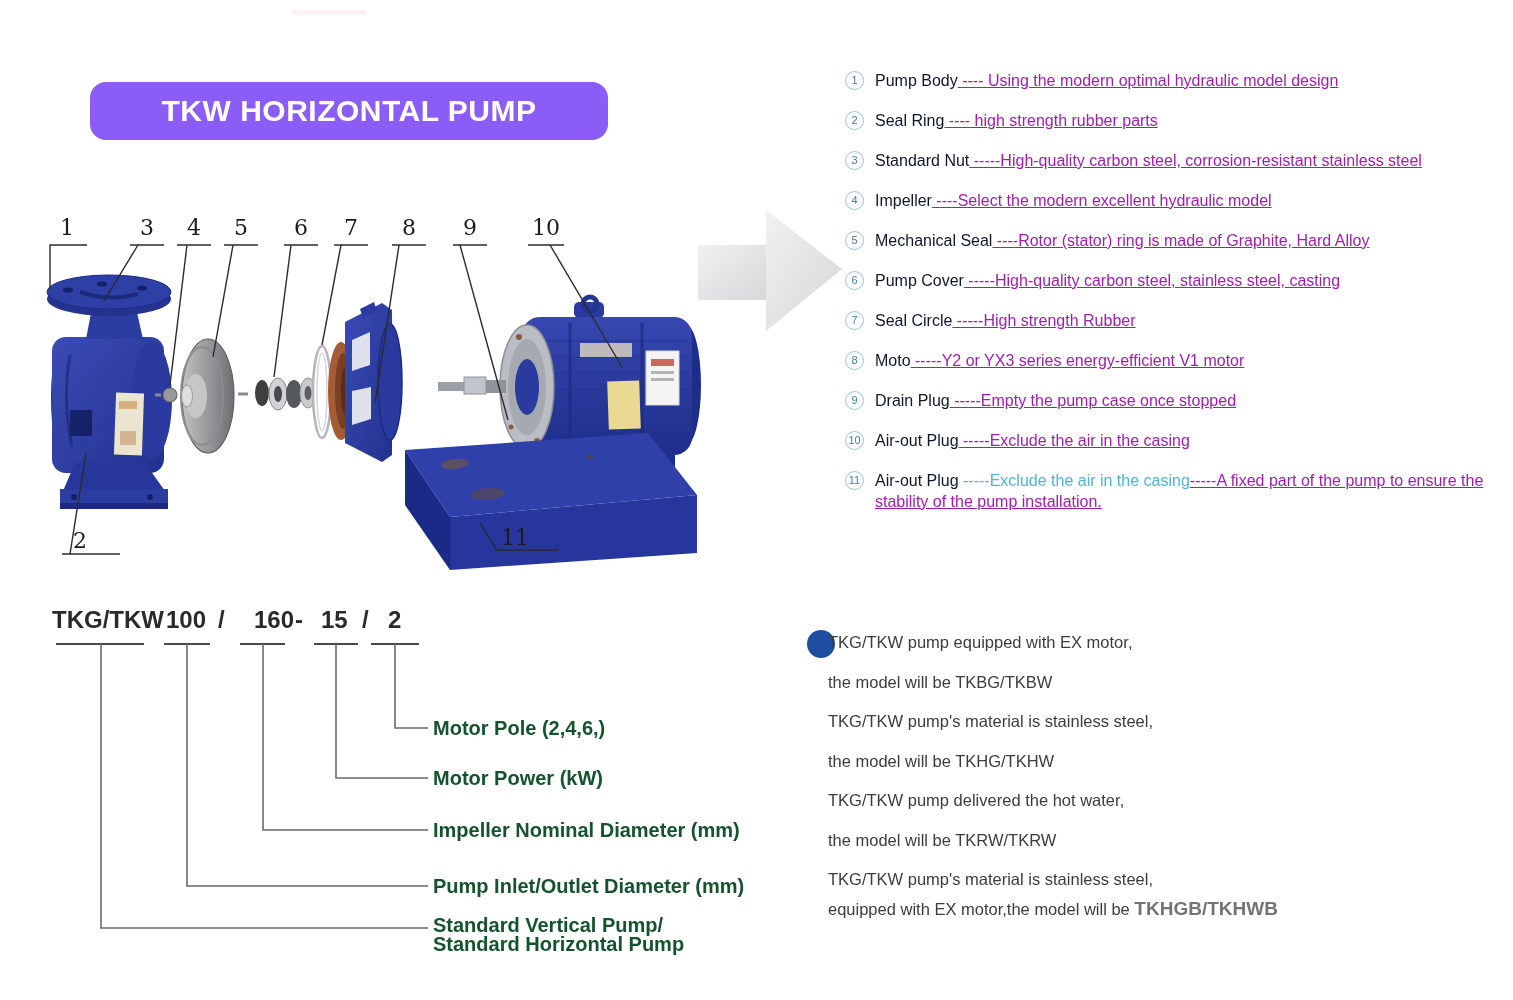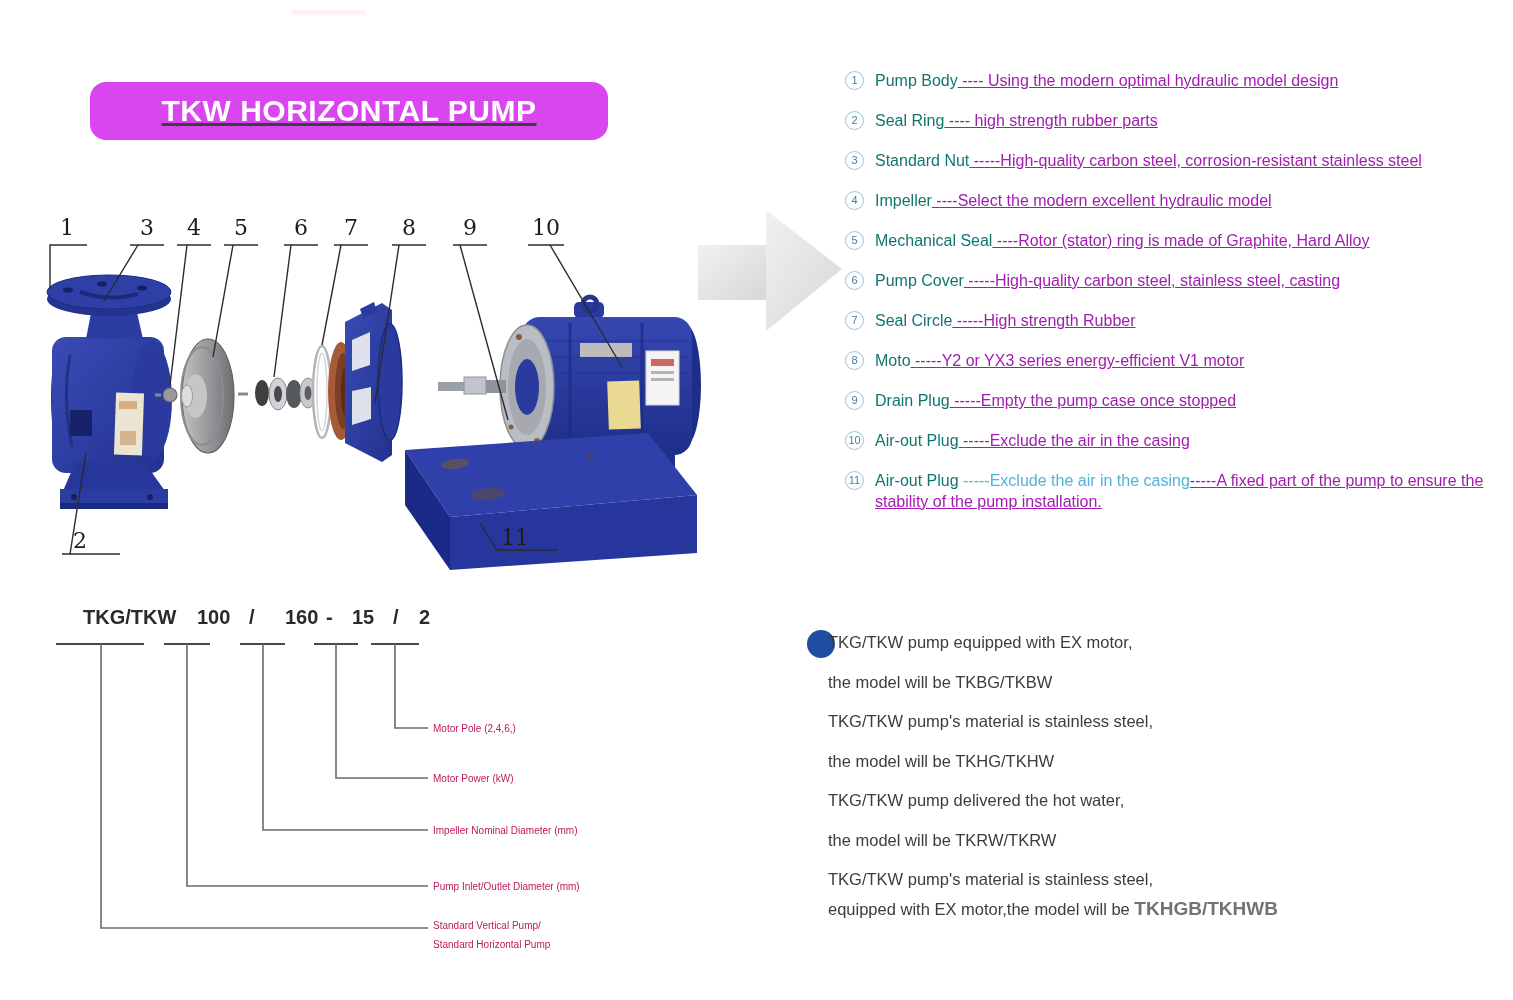--- a/index.html
+++ b/index.html
@@ -1,43 +1,43 @@
 <!DOCTYPE html>
 <html><head>
 <meta charset="utf-8">
 <style>
   html,body{margin:0;padding:0;background:#ffffff;}
   #page{position:relative;width:1513px;height:1000px;background:#ffffff;overflow:hidden;
         font-family:"Liberation Sans", sans-serif;color:#3c4043;}
   .abs{position:absolute;}
 
   
-  #banner{left:90px;top:82px;width:518px;height:58px;background:#d946ef;border-radius:16px;
-          display:flex;align-items:center;justify-content:center;text-decoration:underline;}
+  #banner{left:90px;top:82px;width:518px;height:58px;background:#8b5cf6;border-radius:16px;
+          display:flex;align-items:center;justify-content:center;}
   #banner span{color:#ffffff;font-weight:bold;font-size:30px;letter-spacing:.5px;}
 
   #topmark{left:292px;top:10px;width:74px;height:5px;background:#fdf1f1;}
 
   
   #parts{left:845px;top:70px;width:655px;}
   .part-item{display:flex;align-items:flex-start;margin-bottom:19px;min-height:21px;
              font-size:16px;line-height:21px;}
   .pnum{flex:0 0 auto;width:19px;height:19px;margin:1px 11px 0 0;border:1.4px solid #9cc3d2;
         border-radius:50%;display:flex;align-items:center;justify-content:center;
         font-size:11px;color:#3e7fa8;box-sizing:border-box;}
-  .pname{color:#0f766e;}
+  .pname{color:#0f172a;}
   .pblue{color:#4FB3D9;}
   .pdesc{color:#a21caf;text-decoration:underline;}
   .ptext{flex:1;}
 
   
-  .mseg{position:absolute;top:606px;font-size:20px;font-weight:bold;color:#2a2a2a;
-        font-family:"Liberation Sans",sans-serif;margin-left:31px;}
+  .mseg{position:absolute;top:606px;font-size:24px;font-weight:bold;color:#2a2a2a;
+        font-family:"Liberation Sans",sans-serif;}
   .mline{position:absolute;top:643px;height:2px;background:#4a4a4a;}
-  .mlabel{position:absolute;left:433px;font-size:10px;font-weight:400;color:#be185d;line-height:19px;}
+  .mlabel{position:absolute;left:433px;font-size:20px;font-weight:700;color:#14532d;line-height:19px;}
 
   
   #bullet{left:807px;top:630px;width:28px;height:28px;border-radius:50%;background:#1D4EA2;}
   .note-line{position:absolute;left:828px;width:620px;font-size:16.5px;color:#3a3d40;}
   .note-line .strong{font-weight:400;}
   .note-line.big .strong{font-size:19px;font-weight:bold;color:#737373;}
 
   svg text.callout{font-family:"DejaVu Serif", serif;font-size:22px;fill:#1c1c1c;}
 </style>
 </head>

